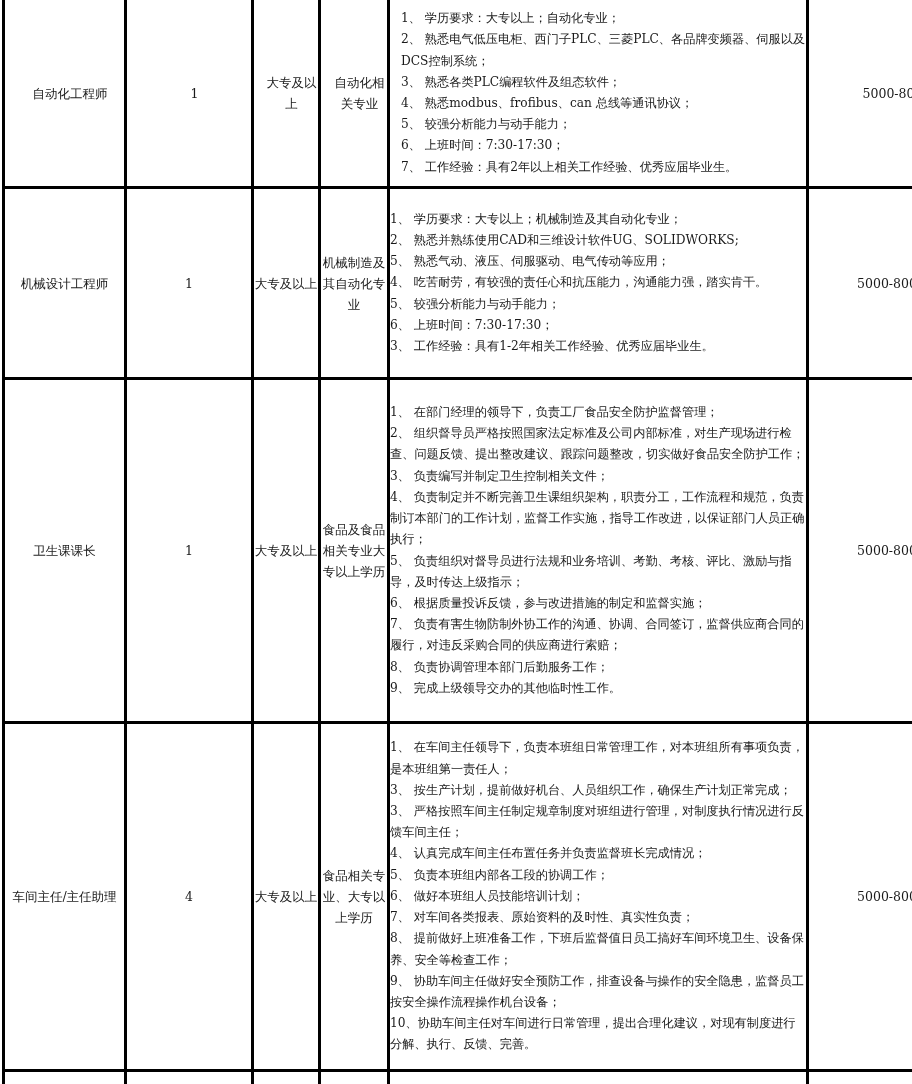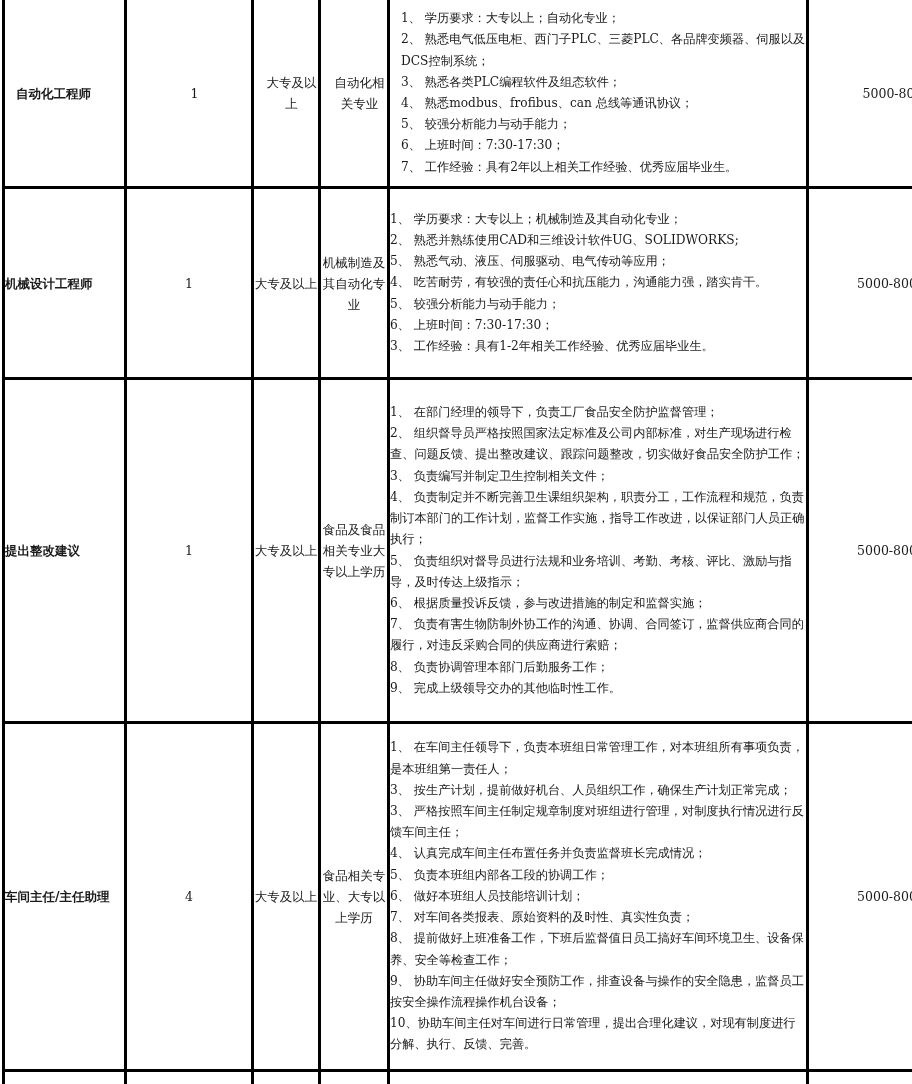--- a/index.html
+++ b/index.html
@@ -23,21 +23,21 @@
       table-layout: fixed;
       width: 906px;
     }
     table.jobs td {
       border: 3px solid #000;
       vertical-align: middle;
       padding: 0;
       font-size: 12.5px;
       line-height: 21px;
     }
-    td.c-title { width: 108px; text-align: left; padding: 0 4px; font-weight: bold; }
+    td.c-title { width: 108px; text-align: center; padding: 0 4px; }
     td.c-count { width: 113px; text-align: center; }
     td.c-edu   { width: 53px;  text-align: center; margin-left: 12px; }
     td.c-major { width: 55px;  text-align: center; padding: 0 1px; line-height: 22px; }
     td.c-duty  { width: 405px; text-align: left; padding: 4px 2px 8px 3px; }
     td.c-salary{ width: 153px; text-align: center; font-size: 11.5px; }
     .duty-line {
       display: block;
       white-space: normal;
       word-break: break-all;
       font-size: 12.2px;
@@ -83,21 +83,21 @@
         <span class="duty-line">5、 熟悉气动、液压、伺服驱动、电气传动等应用；</span>
         <span class="duty-line">4、 吃苦耐劳，有较强的责任心和抗压能力，沟通能力强，踏实肯干。</span>
         <span class="duty-line">5、 较强分析能力与动手能力；</span>
         <span class="duty-line">6、 上班时间：7:30-17:30；</span>
         <span class="duty-line">3、 工作经验：具有1-2年相关工作经验、优秀应届毕业生。</span>
       </td>
       <td class="c-salary"><span>5000-8000</span></td>
     </tr>
 
     <tr class="r3">
-      <td class="c-title"><span>提出整改建议</span></td>
+      <td class="c-title"><span>卫生课课长</span></td>
       <td class="c-count"><span>1</span></td>
       <td class="c-edu"><span>大专及以上</span></td>
       <td class="c-major"><span>食品及食品相关专业大专以上学历</span></td>
       <td class="c-duty">
         <span class="duty-line">1、 在部门经理的领导下，负责工厂食品安全防护监督管理；</span>
         <span class="duty-line">2、 组织督导员严格按照国家法定标准及公司内部标准，对生产现场进行检查、问题反馈、提出整改建议、跟踪问题整改，切实做好食品安全防护工作；</span>
         <span class="duty-line">3、 负责编写并制定卫生控制相关文件；</span>
         <span class="duty-line">4、 负责制定并不断完善卫生课组织架构，职责分工，工作流程和规范，负责制订本部门的工作计划，监督工作实施，指导工作改进，以保证部门人员正确执行；</span>
         <span class="duty-line">5、 负责组织对督导员进行法规和业务培训、考勤、考核、评比、激励与指导，及时传达上级指示；</span>
         <span class="duty-line">6、 根据质量投诉反馈，参与改进措施的制定和监督实施；</span>

